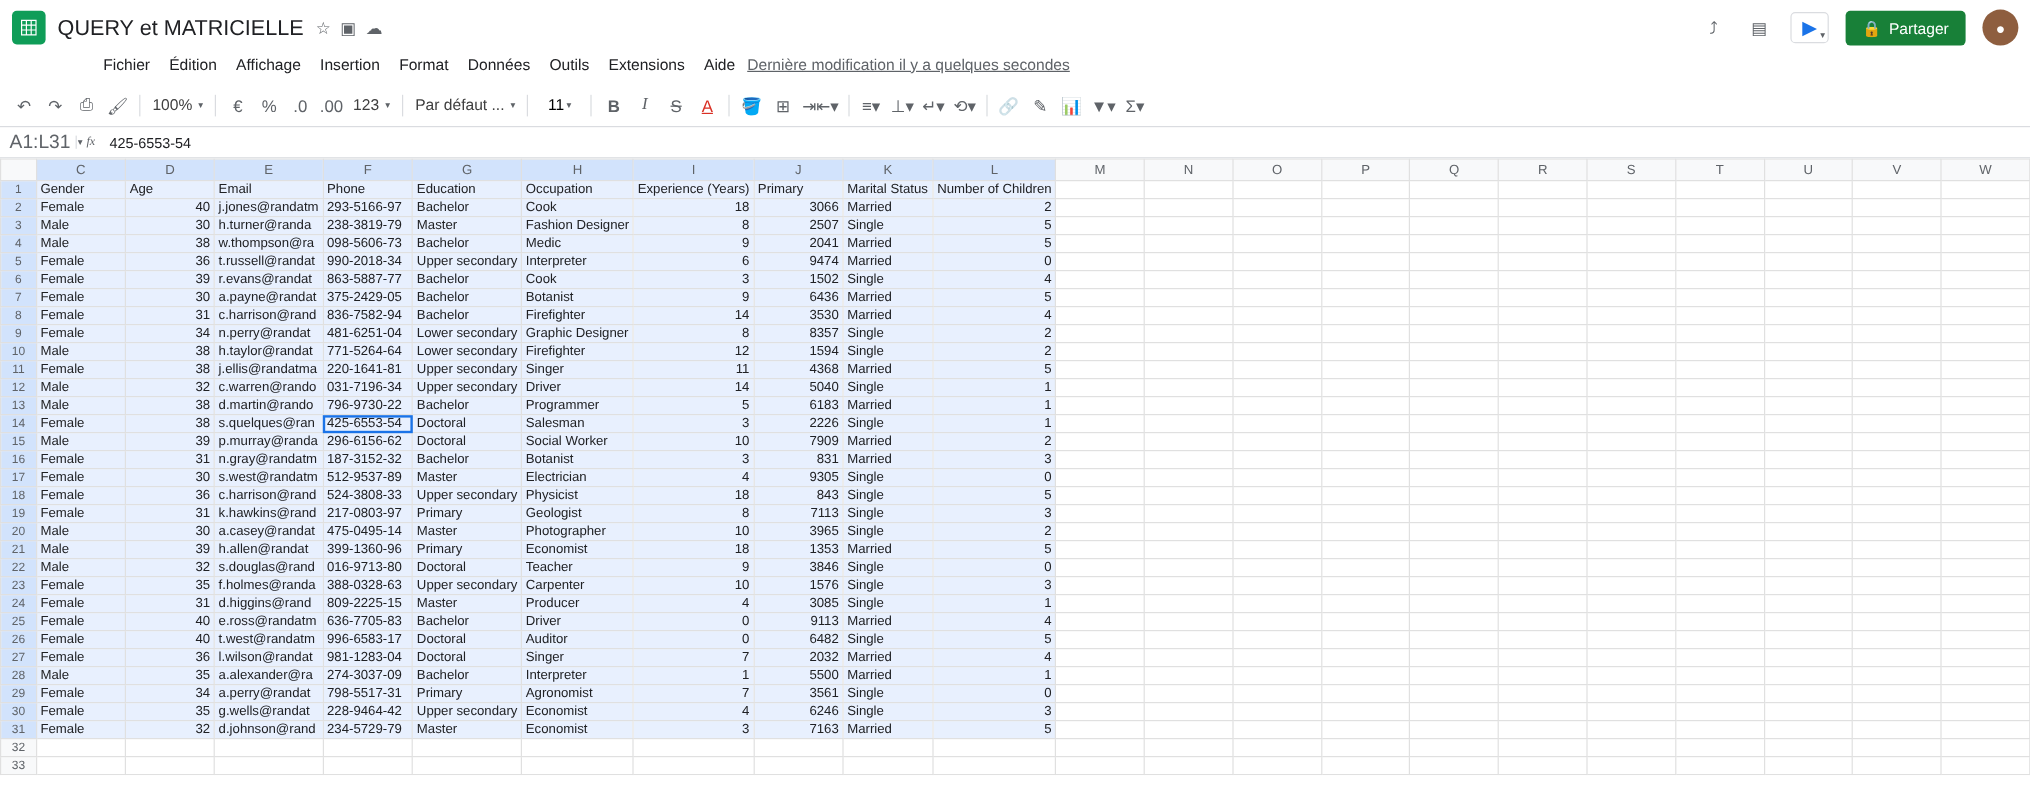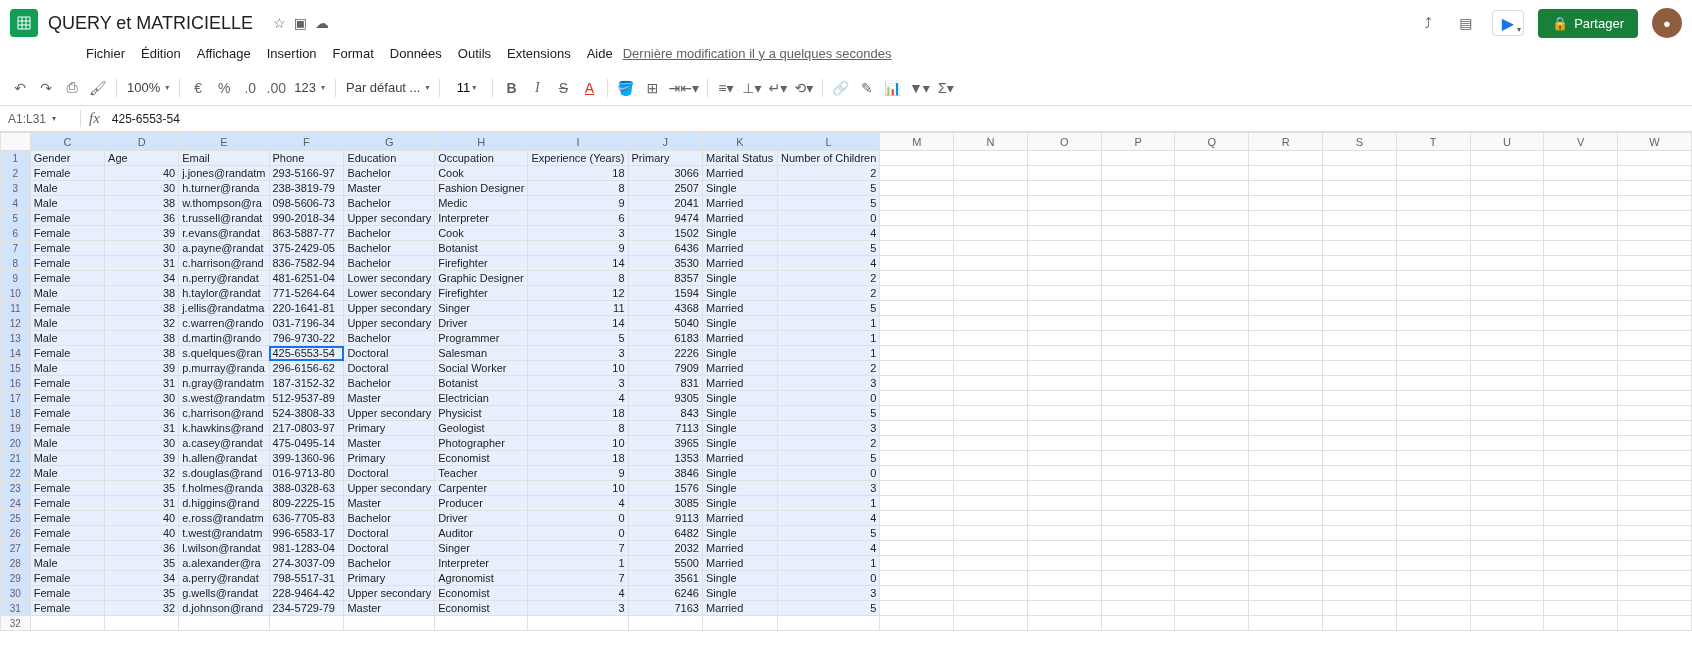--- a/index.html
+++ b/index.html
@@ -2,21 +2,21 @@
 <html><head>
 <meta charset="utf-8">
 <style>
 * { margin: 0; padding: 0; box-sizing: border-box; font-family: Arial, sans-serif; }
 body { background: #fff; overflow: hidden; width: 1692px; height: 655px; }
 
 
 .titlebar { display: flex; align-items: center; padding: 6px 10px 0 10px; height: 40px; }
 .logo { width: 28px; height: 28px; background: #0f9d58; border-radius: 4px; display: flex; align-items: center; justify-content: center; margin-right: 10px; }
 .logo svg { fill: #fff; }
-.doc-title { font-size: 18px; color: #202124; margin-right: 20px; }
+.doc-title { font-size: 18px; color: #202124; margin-right: 10px; }
 .title-icon { color: #5f6368; margin-right: 8px; font-size: 14px; cursor: pointer; }
 .titlebar-right { margin-left: auto; display: flex; align-items: center; gap: 14px; }
 .share-btn { background: #188038; color: #fff; border-radius: 4px; padding: 7px 14px; font-size: 13px; display: flex; align-items: center; gap: 6px; cursor: pointer; }
 .avatar { width: 30px; height: 30px; border-radius: 50%; background: #8e5e3f; color: #fff; display: flex; align-items: center; justify-content: center; font-size: 13px; }
 .meet-btn { width: 32px; height: 26px; border: 1px solid #dadce0; border-radius: 4px; display:flex; align-items:center; justify-content:center; color:#1a73e8; position:relative;}
 .meet-btn::after { content:'▾'; font-size:8px; position:absolute; right:2px; bottom:1px; color:#5f6368;}
 
 
 .menubar { display: flex; align-items: center; padding: 0 80px; height: 26px; gap: 4px; }
 .menu-item { font-size: 13px; color: #202124; padding: 3px 6px; cursor: pointer; }
@@ -27,23 +27,23 @@
 .tool-btn { min-width: 24px; height: 24px; display: flex; align-items: center; justify-content: center; color: #5f6368; font-size: 14px; cursor: pointer; padding: 0 2px;}
 .tool-sep { width: 1px; height: 18px; background: #dadce0; margin: 0 4px; }
 .zoom-box, .font-box { font-size: 13px; color: #404040; padding: 2px 4px; display:flex; align-items:center; gap:3px;}
 .zoom-box::after, .font-box::after, .font-size-box::after { content:'▾'; font-size:8px; color:#5f6368; margin-left:2px;}
 .font-size-box { font-size: 13px; width: 40px; text-align: center; border:none; display:flex; align-items:center; justify-content:center;}
 .bold-btn { font-weight: bold; }
 .italic-btn { font-style: italic; font-family: serif;}
 
 
 .formula-row { display: flex; align-items: center; height: 26px; border-bottom: 1px solid #dadce0; }
-.name-box { width: 60px; font-size: 12px; color: #5f6368; padding-left: 8px; display:flex; align-items:center;}
+.name-box { width: 60px; font-size: 16px; color: #5f6368; padding-left: 8px; display:flex; align-items:center;}
 .name-box::after{content:'▾'; font-size:8px; margin-left:6px;}
-.fx-label { font-style: italic; font-family: serif; color: #5f6368; font-size: 15px; padding: 0 8px; border-left: 1px solid #dadce0; margin-left:20px;}
+.fx-label { font-style: italic; font-family: serif; color: #5f6368; font-size: 10px; padding: 0 8px; border-left: 1px solid #dadce0; margin-left:3px;}
 .formula-input { border: none; font-size: 12px; color: #202124; flex: 1; padding-left: 4px; outline:none;}
 
 
 .grid-wrap { position: relative; overflow: hidden; }
 .grid { border-collapse: collapse; table-layout: fixed; }
 .col-head th { background: #f8f9fa; border: 1px solid #e0e0e0; font-size: 11px; color: #5f6368; font-weight: normal; height: 18px; text-align: center; }
 .col-head th.selected { background: #d2e3fc; }
 .row-head { background: #f8f9fa; border: 1px solid #e0e0e0; font-size: 10px; color: #5f6368; text-align: center; width: 30px; padding:0;}
 .row-head.selected { background: #d2e3fc; }
 .cell { border: 1px solid #e0e0e0; font-size: 11px; color: #202124; height: 15px; padding: 0 3px; white-space: nowrap; overflow: hidden; text-overflow: clip; }
@@ -952,15 +952,39 @@
           <td class="cell"></td>
           <td class="cell"></td>
           <td class="cell"></td>
           <td class="cell"></td>
           <td class="cell"></td>
           <td class="cell"></td>
           <td class="cell"></td>
           <td class="cell"></td>
           <td class="cell"></td>
         </tr>
+        <tr>
+          <td class="row-head ">33</td>
+          <td class="cell"></td>
+          <td class="cell"></td>
+          <td class="cell"></td>
+          <td class="cell"></td>
+          <td class="cell"></td>
+          <td class="cell"></td>
+          <td class="cell"></td>
+          <td class="cell"></td>
+          <td class="cell"></td>
+          <td class="cell"></td>
+          <td class="cell"></td>
+          <td class="cell"></td>
+          <td class="cell"></td>
+          <td class="cell"></td>
+          <td class="cell"></td>
+          <td class="cell"></td>
+          <td class="cell"></td>
+          <td class="cell"></td>
+          <td class="cell"></td>
+          <td class="cell"></td>
+          <td class="cell"></td>
+        </tr>
       </tbody>
     </table>
 </div>
 
 </body></html>

